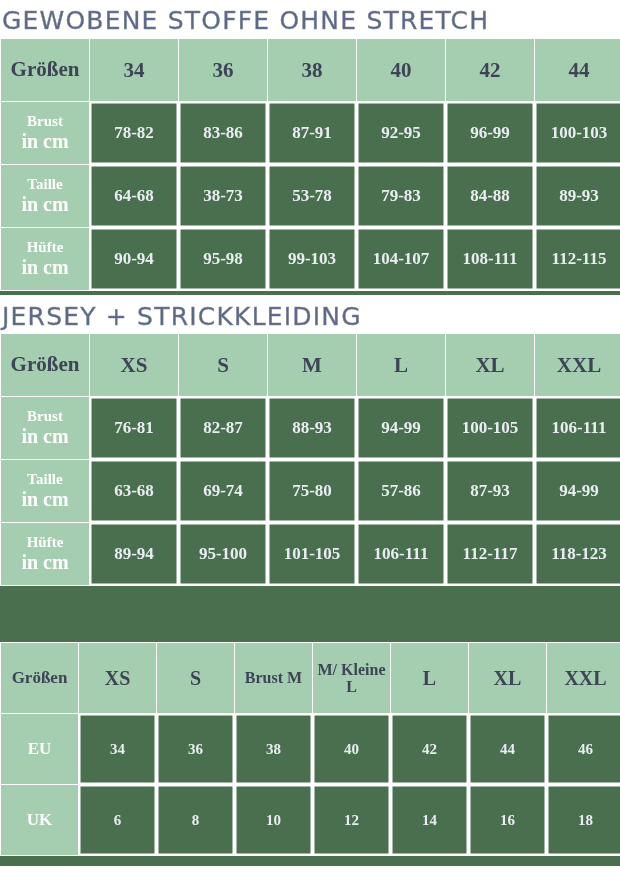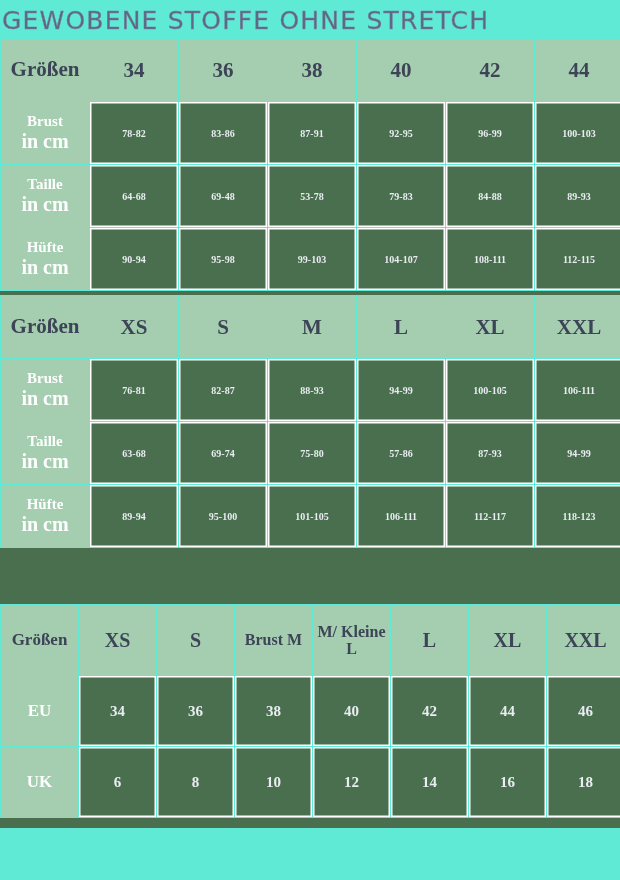--- a/index.html
+++ b/index.html
@@ -11,21 +11,21 @@
     height: 880px;
     background: #4a6f4e;
     font-family: "Liberation Serif", "DejaVu Serif", serif;
     overflow: hidden;
   }
 
   .sheet {
     width: 620px;
     height: 880px;
     position: relative;
-    background: #5eead4;
+    background: #ffffff;
   }
 
   
   .section-title {
     height: 38px;
     line-height: 38px;
     padding-left: 2px;
     font-family: "DejaVu Sans", "Liberation Sans", sans-serif;
     font-size: 25px;
     font-weight: 400;
@@ -81,21 +81,21 @@
   .lbl-cell .unit {
     font-weight: bold;
     font-size: 20px;
     display: block;
   }
   
   .val-cell {
     background: #4a6f4e;
     color: #e9edf2;
     font-weight: bold;
-    font-size: 10px;
+    font-size: 17px;
     height: 62px;
     box-shadow: 0 0 0 1.5px #ffffff inset;
   }
 
   
   .t12 .col-label { width: 88px; }
   .t12 .col-val   { width: 88px; }
   .t12 .hdr-cell, .t12 .lbl-cell, .t12 .val-cell { height: 62px; }
 
   
@@ -150,21 +150,21 @@
         <td class="val-cell">92-95</td>
         <td class="val-cell">96-99</td>
         <td class="val-cell">100-103</td>
       </tr>
       <tr>
         <td class="lbl-cell">
           <span>Taille</span>
           <span class="unit">in cm</span>
         </td>
         <td class="val-cell">64-68</td>
-        <td class="val-cell">69-48</td>
+        <td class="val-cell">38-73</td>
         <td class="val-cell">53-78</td>
         <td class="val-cell">79-83</td>
         <td class="val-cell">84-88</td>
         <td class="val-cell">89-93</td>
       </tr>
       <tr>
         <td class="lbl-cell">
           <span>Hüfte</span>
           <span class="unit">in cm</span>
         </td>
@@ -173,20 +173,21 @@
         <td class="val-cell">99-103</td>
         <td class="val-cell">104-107</td>
         <td class="val-cell">108-111</td>
         <td class="val-cell">112-115</td>
       </tr>
     </tbody>
   </table>
 
   <div class="spacer-band" id="gap-1"></div>
 
+  <div class="section-title" id="title-2">JERSEY + STRICKKLEIDING</div>
 
   <table class="size-table t12">
     <colgroup>
       <col class="col-label">
         <col class="col-val">
         <col class="col-val">
         <col class="col-val">
       <col class="col-val">
         <col class="col-val">
         <col class="col-val">

